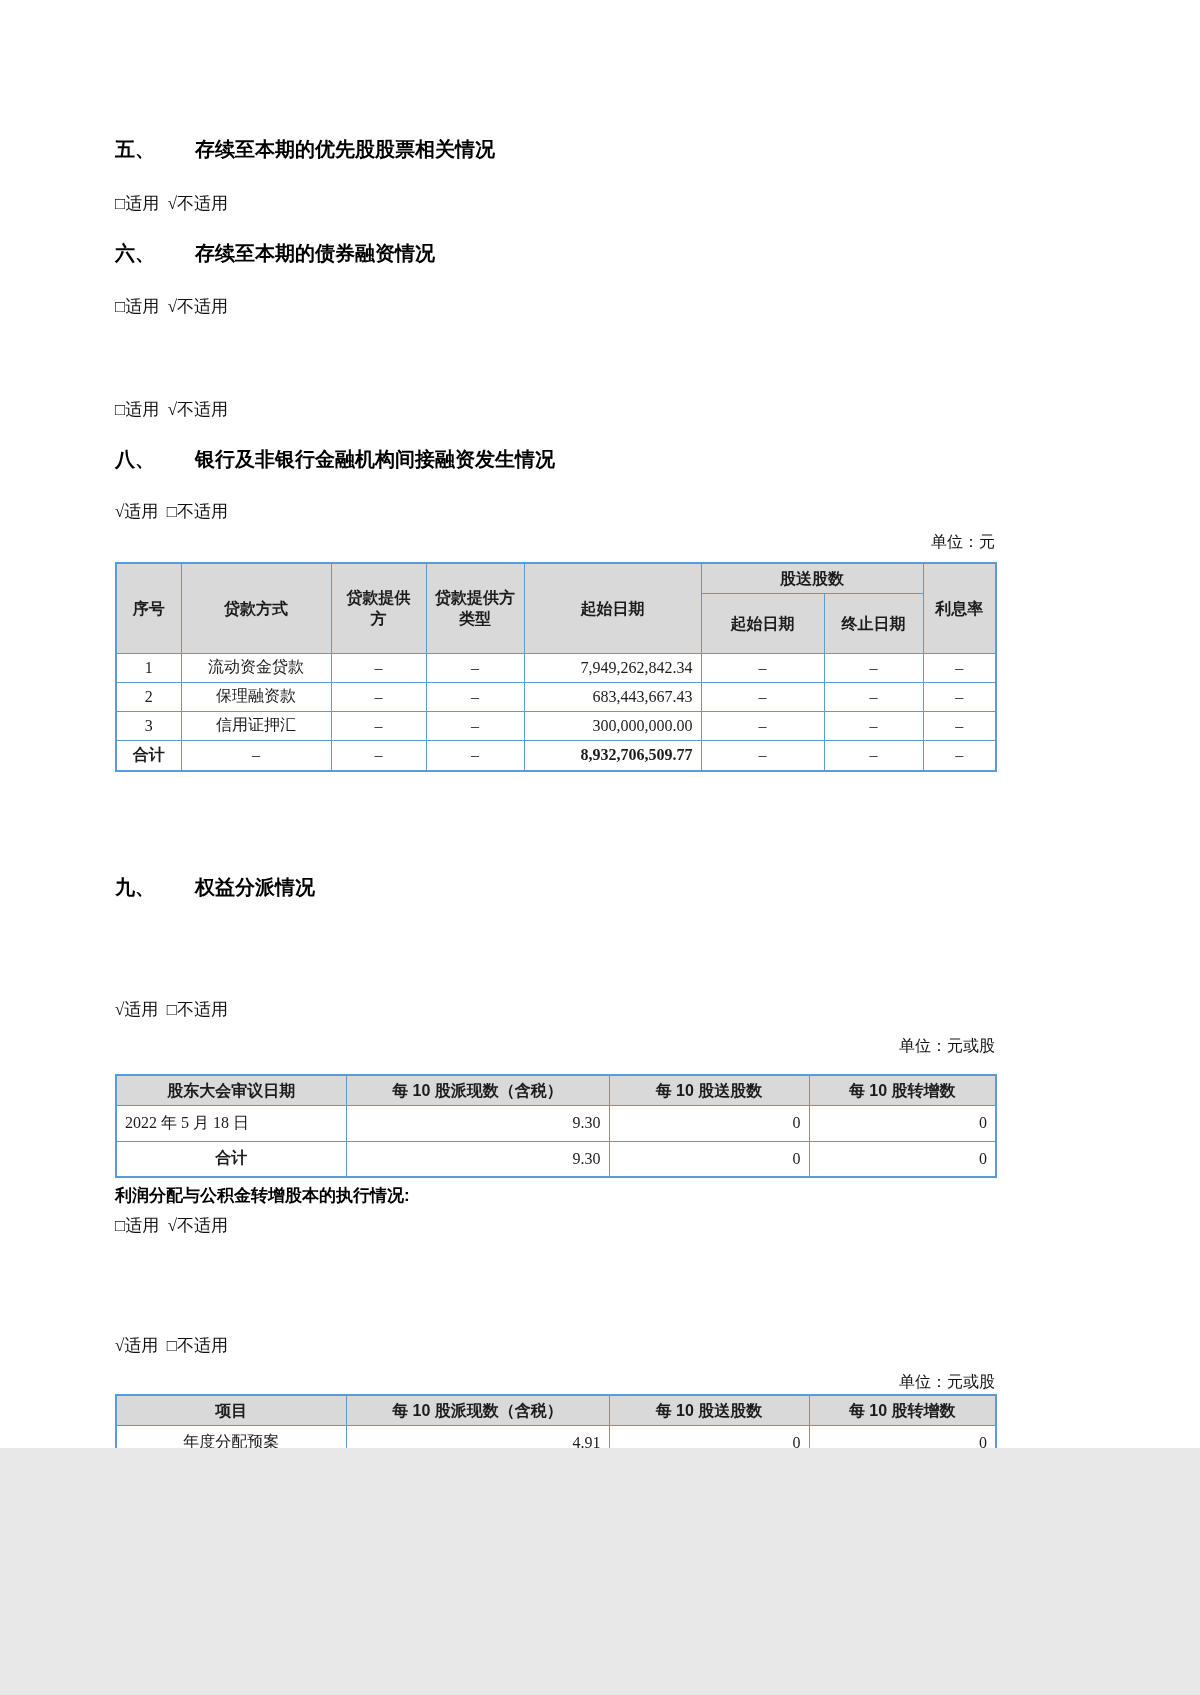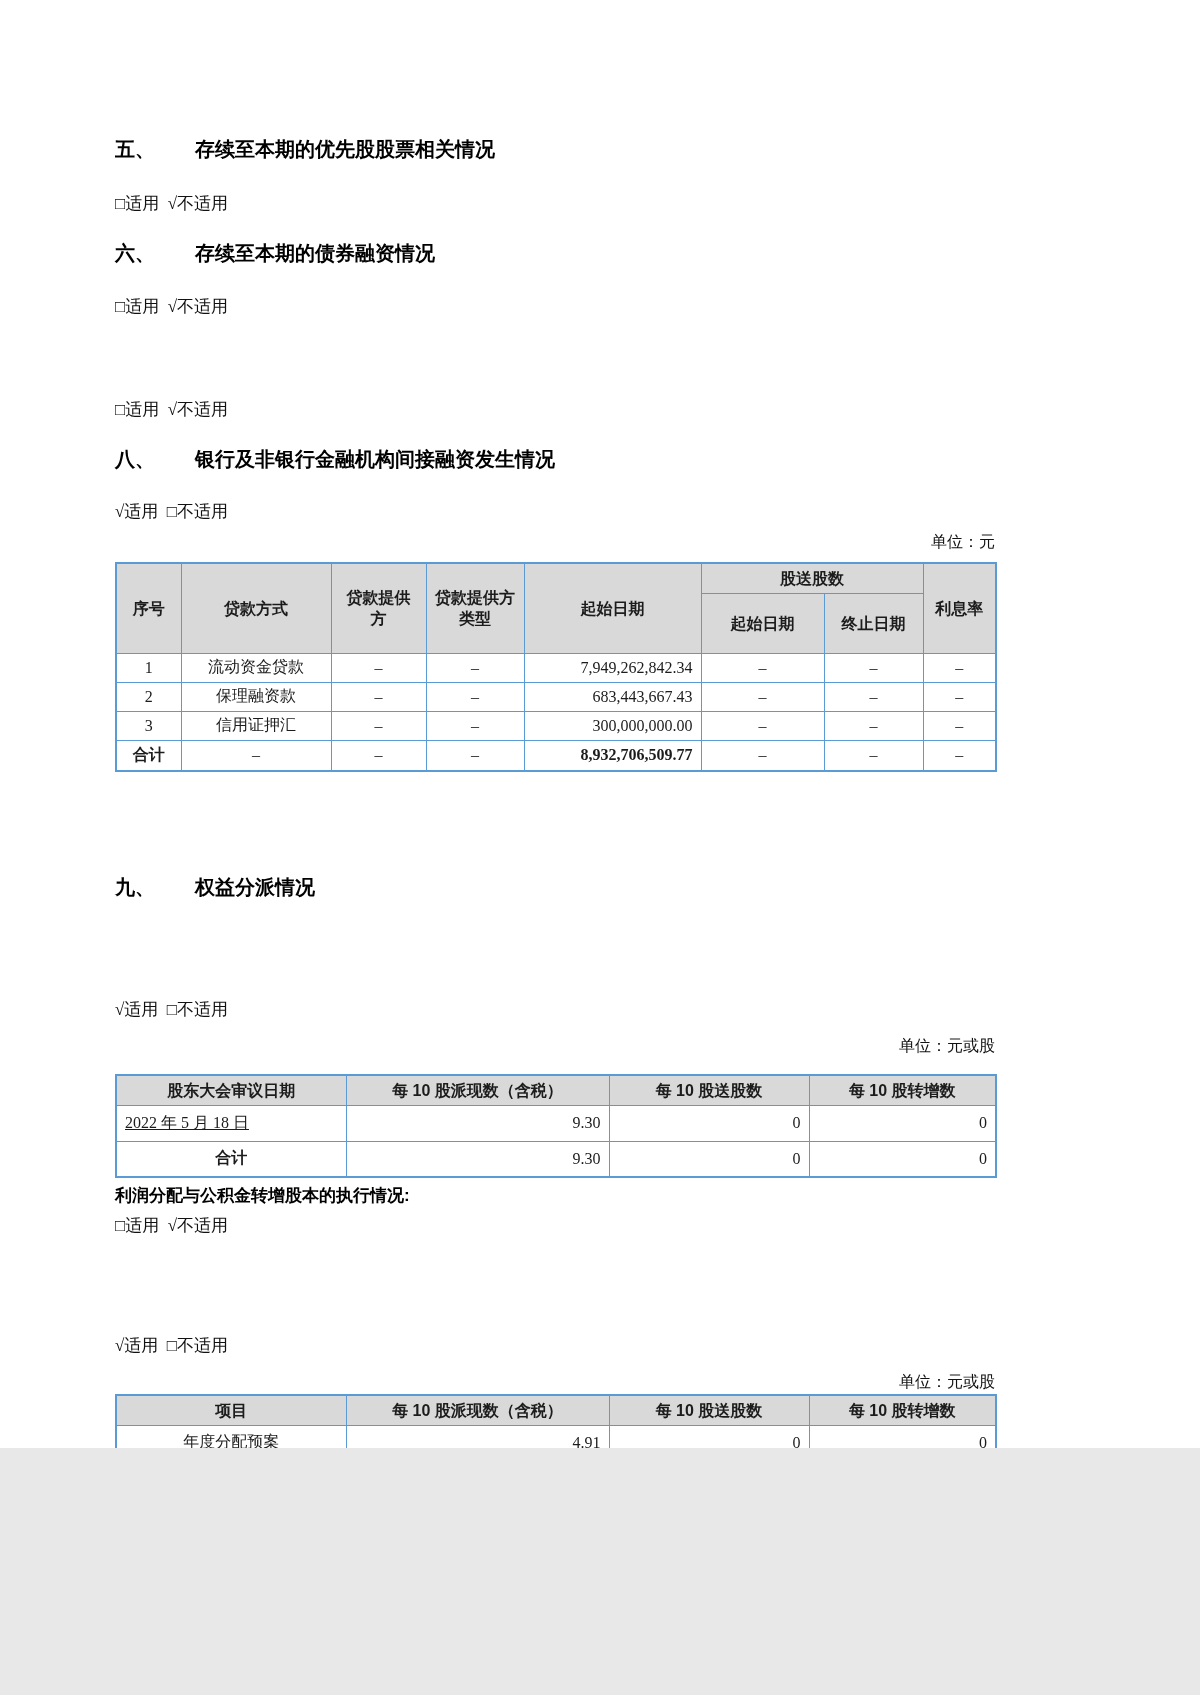--- a/index.html
+++ b/index.html
@@ -65,21 +65,21 @@
     line-height: 21px;
   }
   tr.hrow1 { height: 30px; }
   tr.hrow2 { height: 60px; }
   tr.drow  { height: 29px; }
   tr.trow  { height: 31px; }
   tr.drow2 { height: 36px; }
 
   .center { text-align: center; }
   .right  { text-align: right; }
-  .left   { text-align: left; text-decoration: underline; }
+  .left   { text-align: left; }
   .bold   { font-weight: bold; }
 
   .exec-note {
     font-family: "Liberation Sans", "DejaVu Sans", sans-serif;
     font-weight: bold;
     font-size: 17px;
     color: #000;
   }
 
   .page-num {

